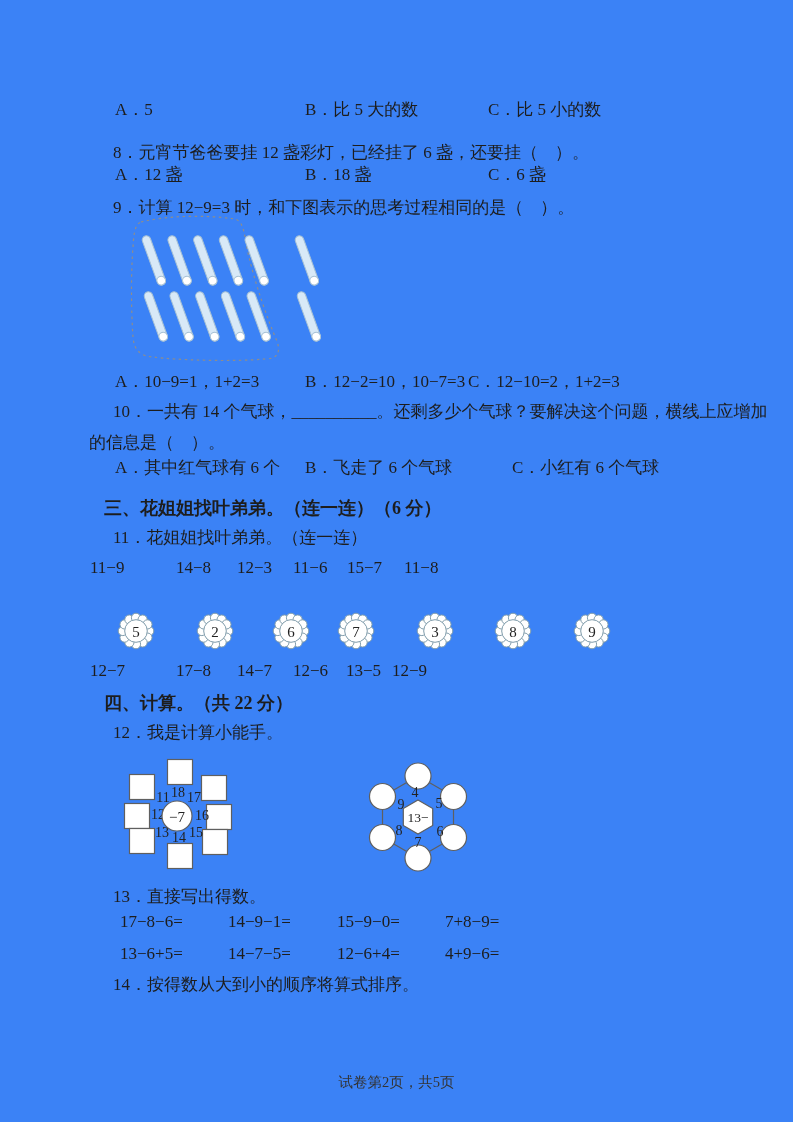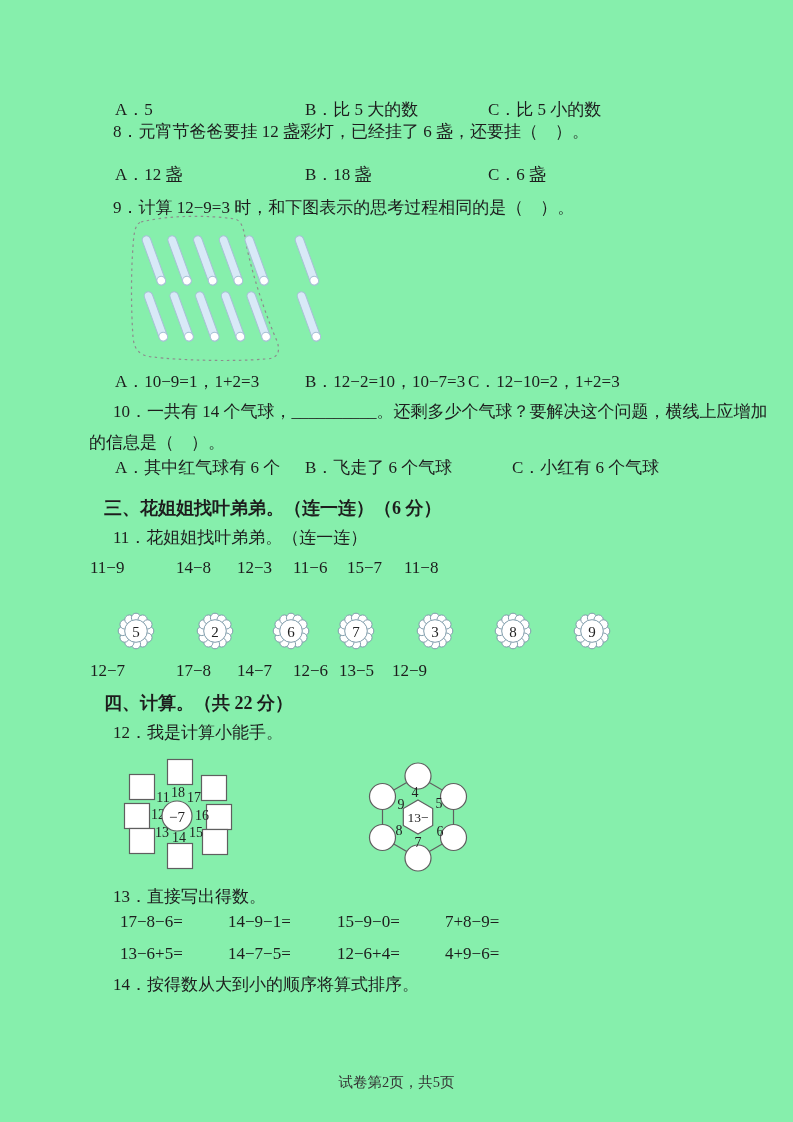--- a/index.html
+++ b/index.html
@@ -1,16 +1,16 @@
 <!DOCTYPE html>
 <html><head>
 <meta charset="utf-8">
 <style>
   html,body{margin:0;padding:0;background:#fff;}
-  .page{position:relative;width:793px;height:1122px;background:#86efac;overflow:hidden;
+  .page{position:relative;width:793px;height:1122px;background:#3b82f6;overflow:hidden;
         font-family:"Liberation Serif","DejaVu Serif",serif;color:#1d1d1d;}
   .line{position:absolute;left:113px;font-size:17px;line-height:24px;white-space:pre;}
   .line.flush{left:89px;}
   .heading{position:absolute;left:104px;font-size:18px;font-weight:700;line-height:26px;white-space:pre;}
   .opt-row,.eq-row{position:absolute;left:0;width:100%;height:24px;}
   .opt-row span,.eq-row span{position:absolute;top:0;font-size:17px;line-height:24px;white-space:pre;}
   svg{position:absolute;}
   .footer{position:absolute;left:0;top:1070px;width:100%;text-align:center;
           font-size:14.5px;line-height:24px;color:#333;}
 </style>
@@ -18,21 +18,21 @@
 <body>
 
 <div class="page">
 
   <div class="opt-row" style="top:98px">
       <span style="left: 115px;">A．5</span>
       <span style="left: 305px;">B．比 5 大的数</span>
       <span style="left: 488px;">C．比 5 小的数</span>
     </div>
 
-  <div class="line" style="top:120px">8．元宵节爸爸要挂 12 盏彩灯，已经挂了 6 盏，还要挂（　）。</div>
+  <div class="line" style="top:141px">8．元宵节爸爸要挂 12 盏彩灯，已经挂了 6 盏，还要挂（　）。</div>
   <div class="opt-row" style="top:163px">
       <span style="left: 115px;">A．12 盏</span>
       <span style="left: 305px;">B．18 盏</span>
       <span style="left: 488px;">C．6 盏</span>
     </div>
 
   <div class="line" style="top:196px">9．计算 12−9=3 时，和下图表示的思考过程相同的是（　）。</div>
   <svg id="sticks-figure" style="left:115px;top:213px" width="215" height="155" viewBox="0 0 215 155">
       <path d="M26,9 C55,2 92,2 120,6 C130,9 129,24 134,44 C140,70 153,108 162,128 C166,140 162,146 150,146 C115,149 62,147 38,144 C24,143 19,136 18,124 C16,96 16,58 18,34 C19,16 21,11 26,9 Z" fill="none" stroke="#8d8d8d" stroke-width="1.2" stroke-dasharray="2.5 3.5"></path>
       <g transform="translate(30,23) rotate(-20)">
@@ -220,21 +220,21 @@
         <circle cx="493.4315353299546" cy="17.399999999999995" r="4.6" fill="#fff" stroke="#7f9cab" stroke-width="1"></circle>
         <circle cx="482" cy="24" r="11.3" fill="#fff" stroke="#7f9cab" stroke-width="1"></circle>
         <text x="482" y="24.5" font-size="15" fill="#222" text-anchor="middle" dominant-baseline="central" font-family="&quot;Liberation Serif&quot;,&quot;DejaVu Serif&quot;,serif">9</text>
       </g>
     </svg>
   <div class="eq-row" style="top:659px">
       <span style="left: 90px;">12−7</span>
       <span style="left: 176px;">17−8</span>
       <span style="left: 237px;">14−7</span>
       <span style="left: 293px;">12−6</span>
-      <span style="left: 339px;">13−5</span>
+      <span style="left: 346px;">13−5</span>
       <span style="left: 392px;">12−9</span>
     </div>
 
   <div class="heading" style="top:690px">四、计算。（共 22 分）</div>
   <div class="line" style="top:721px">12．我是计算小能手。</div>
   <svg id="diagram-left" style="left:120px;top:753px" width="122" height="122" viewBox="0 0 122 122">
       <rect x="47.5" y="6.5" width="25" height="25" fill="#fff" stroke="#5f5f5f" stroke-width="1.2"></rect>
       <rect x="9.5" y="21.5" width="25" height="25" fill="#fff" stroke="#5f5f5f" stroke-width="1.2"></rect>
       <rect x="81.5" y="22.5" width="25" height="25" fill="#fff" stroke="#5f5f5f" stroke-width="1.2"></rect>
       <rect x="4.5" y="50.5" width="25" height="25" fill="#fff" stroke="#5f5f5f" stroke-width="1.2"></rect>

